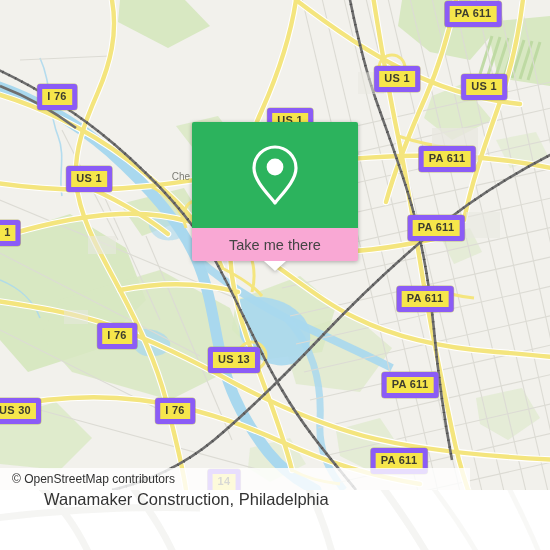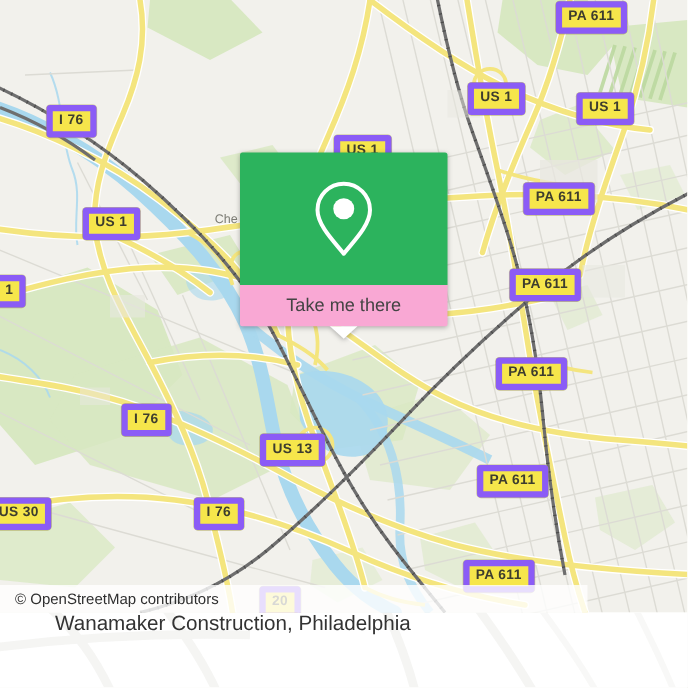--- a/index.html
+++ b/index.html
@@ -378,21 +378,21 @@
     <div class="shield" style="left:89px;  top:179px;">US 1</div>
     <div class="shield" style="left:436px; top:228px;">PA 611</div>
     <div class="shield" style="left:4px;   top:233px;">I 1</div>
     <div class="shield" style="left:425px; top:299px;">PA 611</div>
     <div class="shield" style="left:117px; top:336px;">I 76</div>
     <div class="shield" style="left:234px; top:334px;margin-top:26px;">US 13</div>
     <div class="shield" style="left:410px; top:385px;">PA 611</div>
     <div class="shield" style="left:15px;  top:411px;">US 30</div>
     <div class="shield" style="left:175px; top:411px;">I 76</div>
     <div class="shield" style="left:399px; top:461px;">PA 611</div>
-    <div class="shield" style="left:224px; top:482px;">20</div>
+    <div class="shield" style="left:224px; top:482px;">14</div>
 
     <div id="attribution">
       <span>© OpenStreetMap contributors</span>
     </div>
 
     <div id="popup">
       <div id="popup-head">
         <svg width="52" height="64" viewBox="0 0 52 64">
           <path d="M26 4 C14.4 4 5 13.4 5 25 C5 38 20 52 26 60 C32 52 47 38 47 25 C47 13.4 37.6 4 26 4 Z" fill="none" stroke="#ffffff" stroke-width="3.2" stroke-linejoin="round"></path>
           <circle cx="26" cy="24" r="8.4" fill="#ffffff"></circle>

